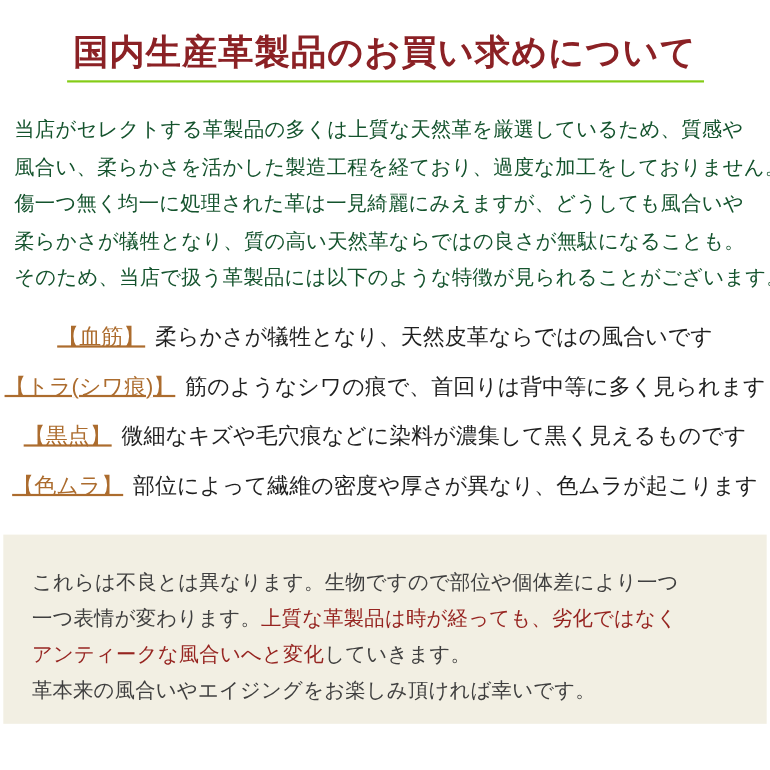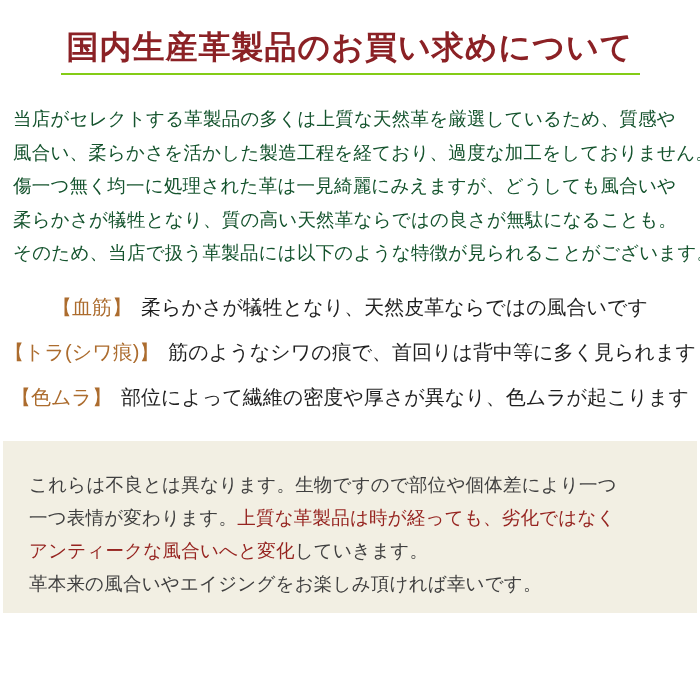--- a/index.html
+++ b/index.html
@@ -40,21 +40,21 @@
   .intro-line { white-space: nowrap; }
 
   
   .features {
     margin-top: 14px;
     text-align: center;
     font-family: "Liberation Sans", "DejaVu Sans", sans-serif;
     font-size: 20px;
   }
   .feature-row { line-height: 45px; white-space: nowrap; }
-  .feature-label { color: #ac6c2e; margin-right: 9px; }
+  .feature-label { color: #ac6c2e; margin-right: 9px; text-decoration: underline; }
   .feature-desc { color: #1f1f1f; }
 
   
   .note-box {
     width: 694px;
     margin: 21px auto 0 auto;
     background: #f2efe3;
     padding: 28px 20px 12px 26px;
     font-size: 18.5px;
     line-height: 33px;
@@ -82,20 +82,23 @@
   </div>
 
   <div class="features">
     <div class="feature-row">
       <span class="feature-label">【血筋】</span><span class="feature-desc">柔らかさが犠牲となり、天然皮革ならではの風合いです</span>
     </div>
     <div class="feature-row">
       <span class="feature-label">【トラ(シワ痕)】</span><span class="feature-desc">筋のようなシワの痕で、首回りは背中等に多く見られます</span>
     </div>
     <div class="feature-row">
+      <span class="feature-label">【黒点】</span><span class="feature-desc">微細なキズや毛穴痕などに染料が濃集して黒く見えるものです</span>
+    </div>
+    <div class="feature-row">
       <span class="feature-label">【色ムラ】</span><span class="feature-desc">部位によって繊維の密度や厚さが異なり、色ムラが起こります</span>
     </div>
   </div>
 
   <div class="note-box">
     <div class="note-line">
       <span>これらは不良とは異なります。生物ですので部位や個体差により一つ</span>
     </div>
     <div class="note-line">
       <span>一つ表情が変わります。</span><span class="em-red">上質な革製品は時が経っても、劣化ではなく</span>

